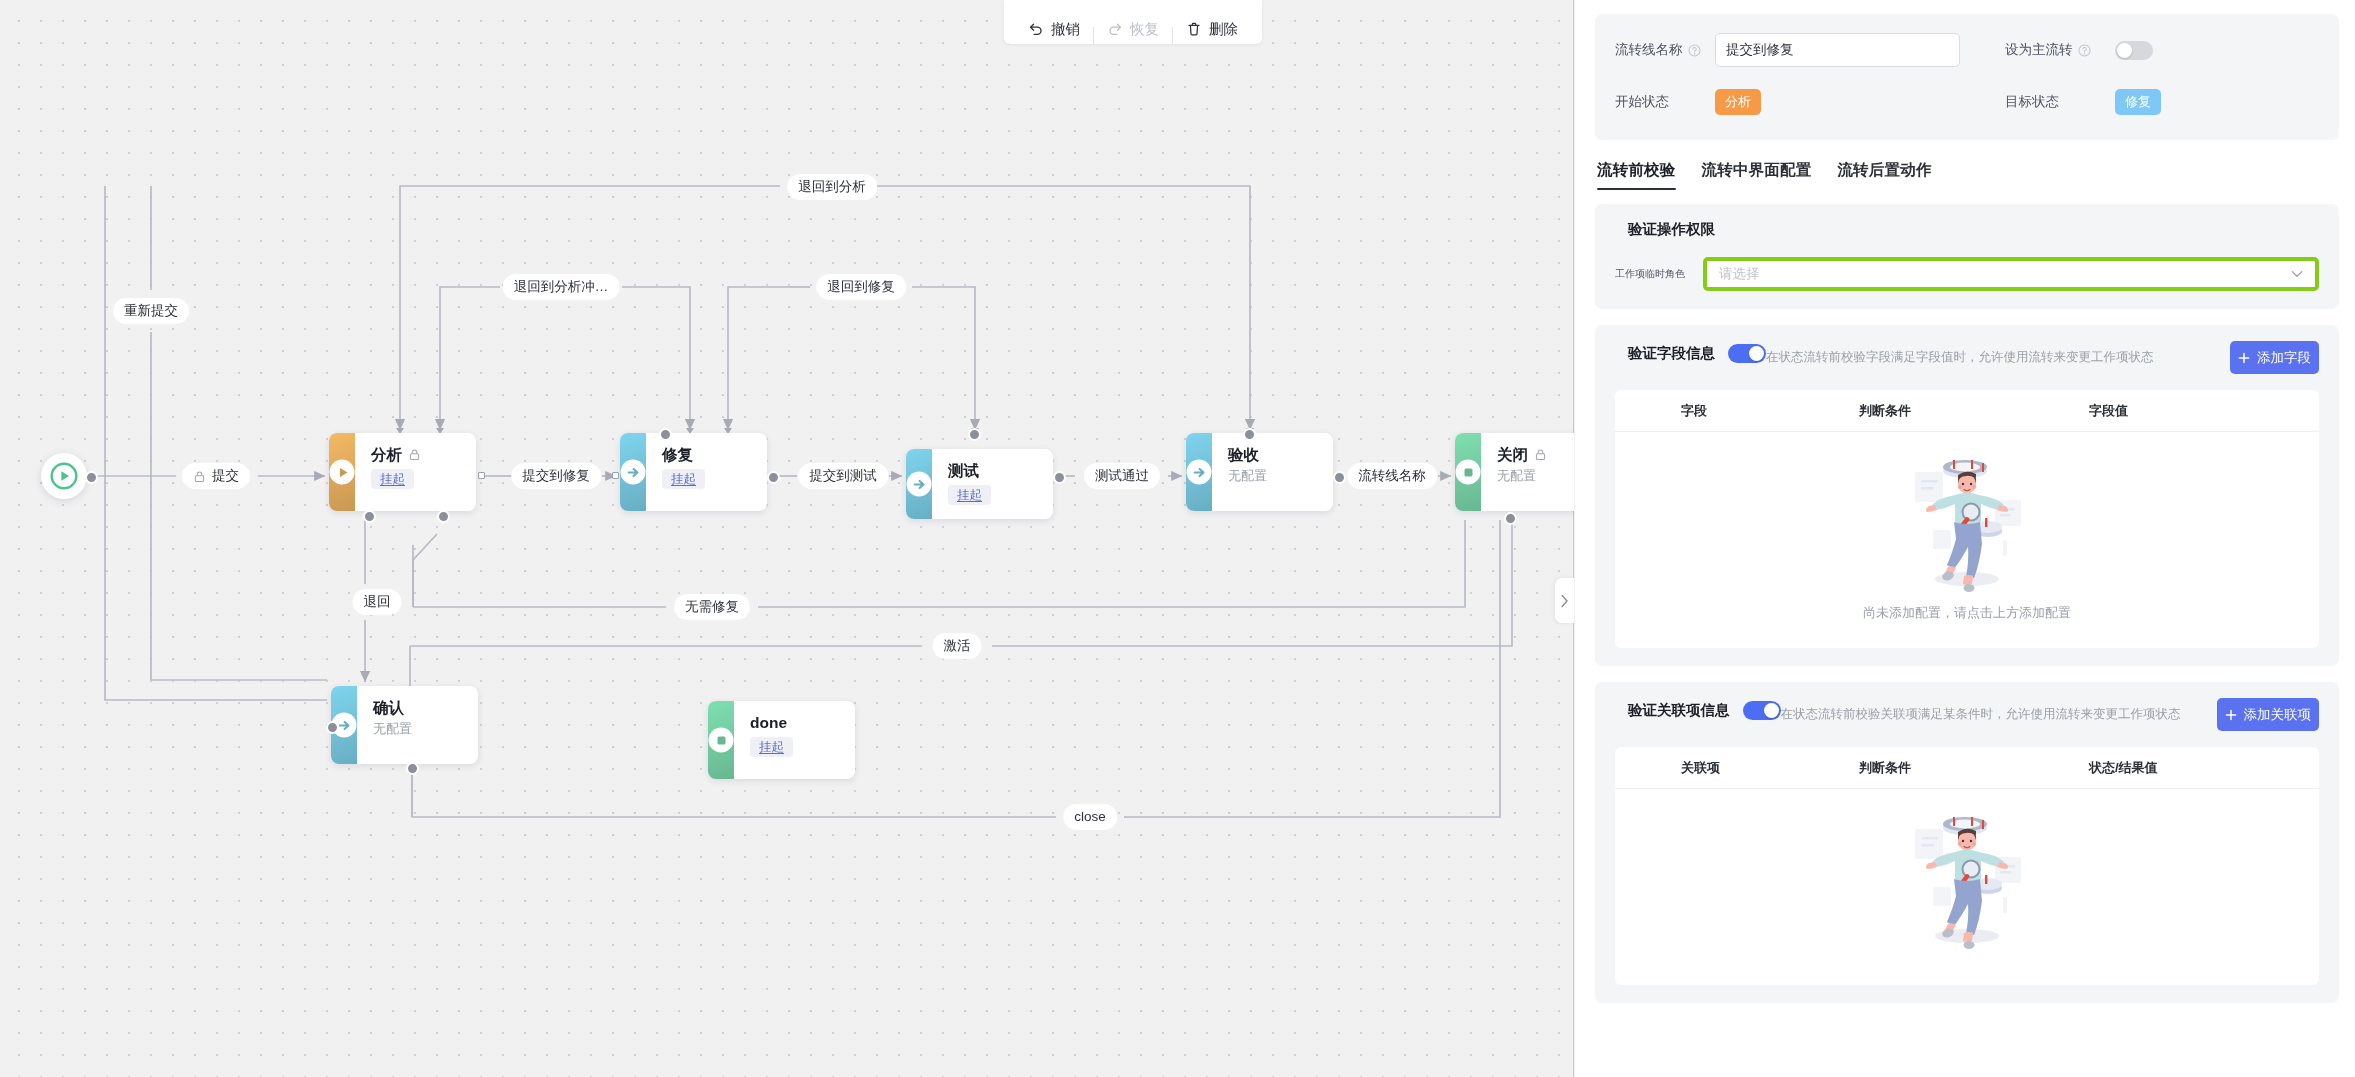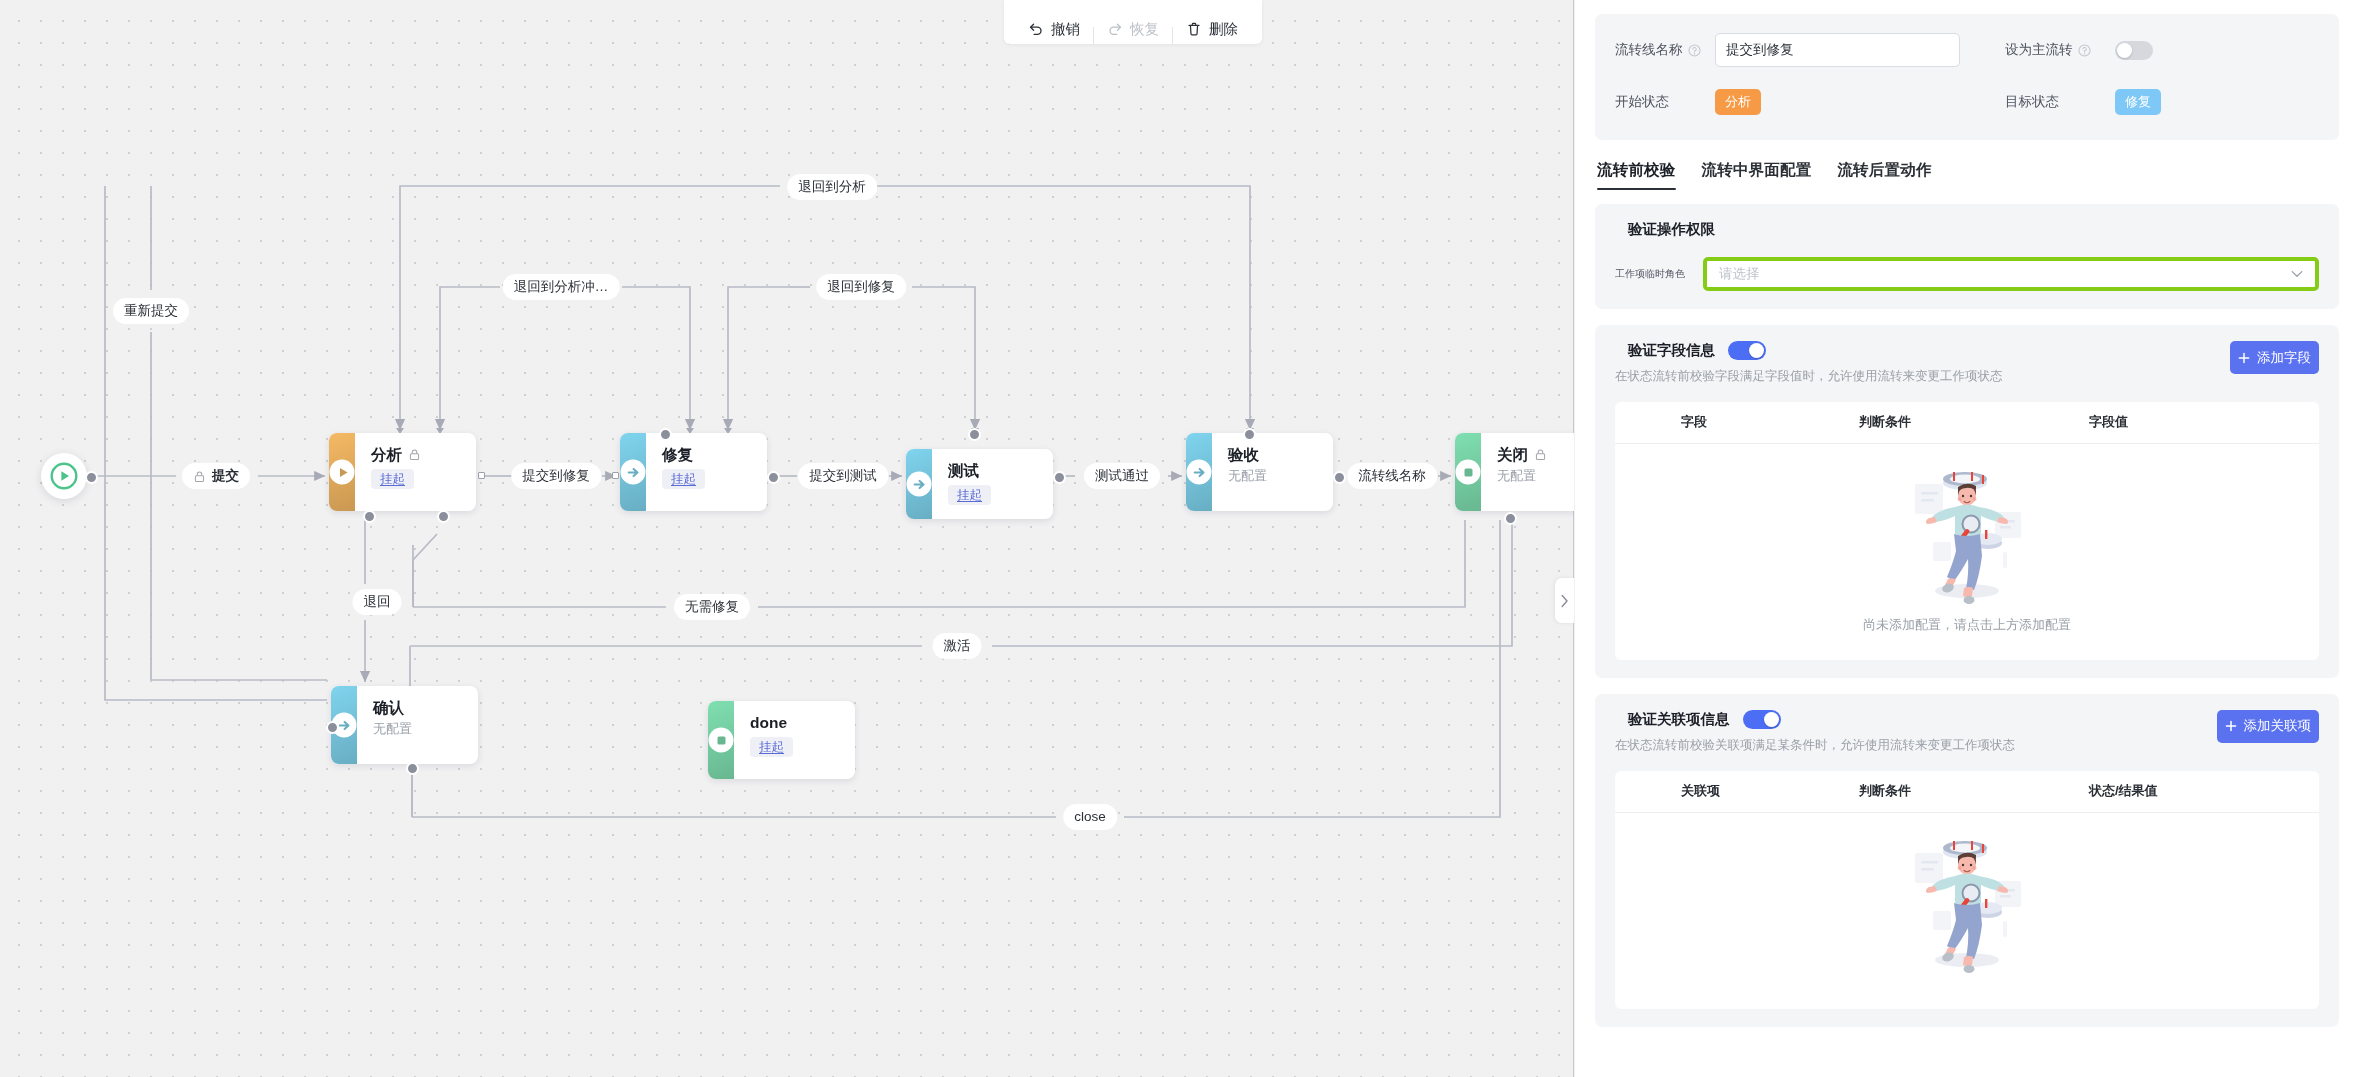--- a/index.html
+++ b/index.html
@@ -174,21 +174,21 @@
 
   .sel-row { display:flex; align-items:center; margin-top: 18px; }
   .sel-label { font-size: 10px; color:#4d5360; white-space:nowrap; }
   .select {
     flex:1; height: 34px; margin-left: 18px; border:4px solid #84cc16; border-radius:5px;
     background:#fff; display:flex; align-items:center; padding: 0 12px;
     font-size: 13.5px; color:#bfc3cb; justify-content:space-between; cursor:pointer;
   }
 
   .sec-head { display:flex; align-items:flex-start; justify-content:space-between; }
-  .sec-head-left { display:flex; flex-direction:column; }
+  .sec-head-left { display:flex; flex-direction:row; }
   .sec-head-title-row { display:flex; align-items:center; gap: 13px; }
   .btn-primary {
     background:#5b72f0; color:#fff; border-radius: 5px; height: 33px;
     padding: 0 8px; display:inline-flex; align-items:center; gap:7px;
     font-size: 13.5px; cursor:pointer; white-space:nowrap; border:none;
     font-family:"Liberation Sans","DejaVu Sans",sans-serif;
   }
 
   .table-card {
     background:#fff; border-radius: 6px; margin-top: 16px; overflow:hidden;
@@ -317,21 +317,21 @@
         <path d="M12.4 10.2 L20 15 L12.4 19.8 z" fill="#4cc38a"></path>
       </svg>
     </div>
     <div class="port" style="left:85px; top:471px;"></div>
 
     <div id="edge-labels">
         <div class="elabel" style="left: 151px; top: 311px;"><span>重新提交</span></div>
         <div class="elabel" style="left: 832px; top: 187px;"><span>退回到分析</span></div>
         <div class="elabel" style="left: 561px; top: 287px;"><span>退回到分析冲…</span></div>
         <div class="elabel" style="left: 861px; top: 287px;"><span>退回到修复</span></div>
-        <div class="elabel" style="left: 216px; top: 476px;"><span style="display:inline-flex;align-items:center;gap:6px;font-weight:bold;">
+        <div class="elabel" style="left: 216px; top: 476px;"><span style="display:inline-flex;align-items:center;gap:6px;">
             <svg class="lock-ico" viewBox="0 0 14 14">
               <rect x="2.6" y="6.1" width="8.8" height="6.2" rx="1.1" fill="none" stroke="#6b7078" stroke-width="1.1"></rect>
               <path d="M4.6 6.1 V4.6 a2.4 2.4 0 0 1 4.8 0 V6.1" fill="none" stroke="#6b7078" stroke-width="1.1"></path>
             </svg>
             <span>提交</span>
           </span></div>
         <div class="elabel" style="left: 556px; top: 476px;"><span>提交到修复</span></div>
         <div class="elabel" style="left: 843px; top: 476px;"><span>提交到测试</span></div>
         <div class="elabel" style="left: 1122px; top: 476px;"><span>测试通过</span></div>
         <div class="elabel" style="left: 1392px; top: 476px;"><span>流转线名称</span></div>

